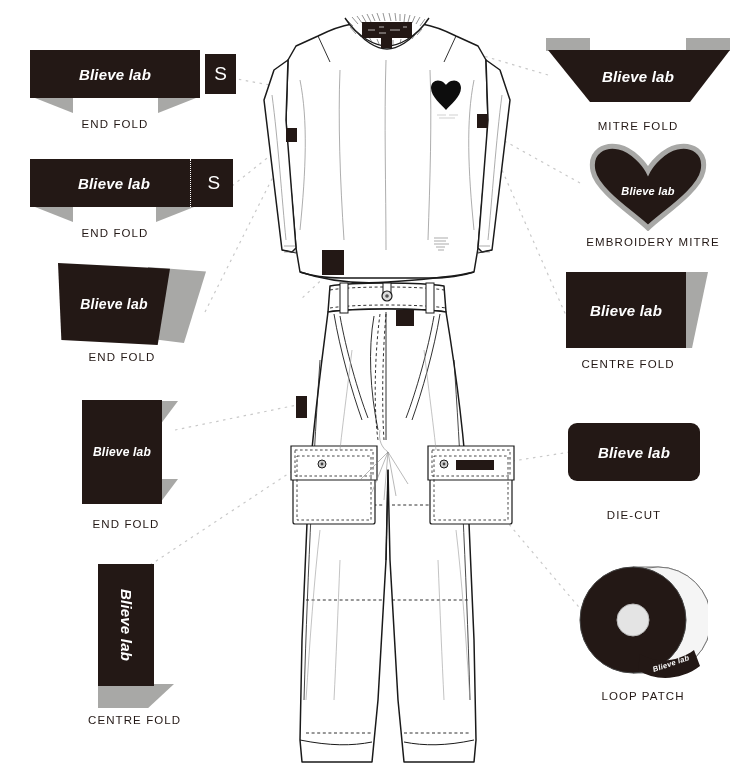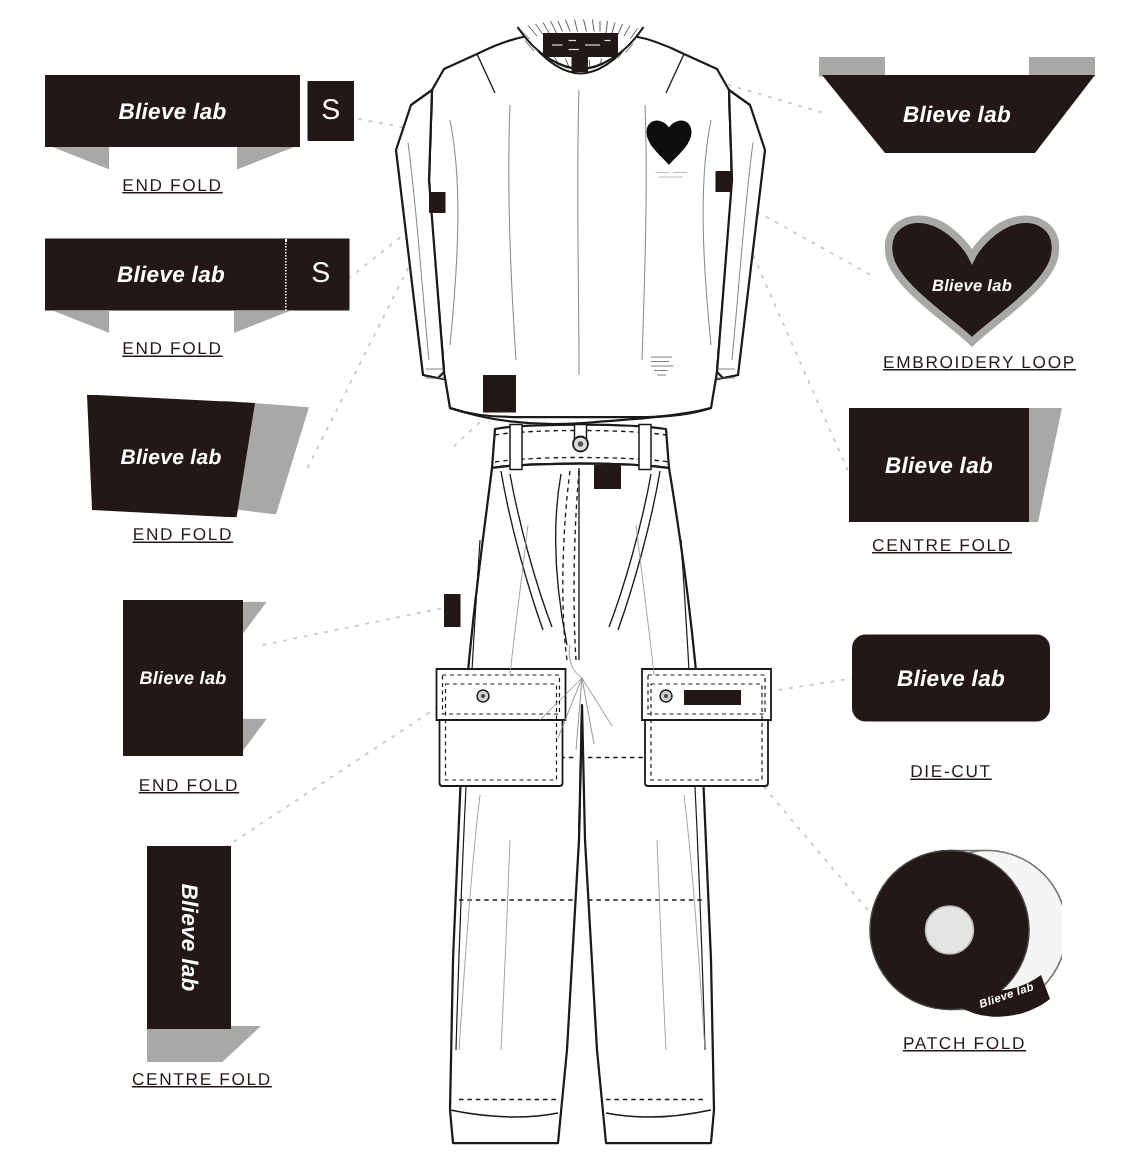--- a/index.html
+++ b/index.html
@@ -20,21 +20,20 @@
   #garments { position:absolute; left:0; top:0; width:750px; height:780px; }
 
   
   .callout { position:absolute; }
   .cap {
     position:absolute; left:0; width:100%;
     text-align:center;
     font-size:11.5px; letter-spacing:1.1px;
     color:#231815; white-space:nowrap;
     font-family:"Liberation Sans", sans-serif;
-    text-decoration:underline;
   }
   .swatch { position:absolute; }
   .lbl-text {
     position:absolute; left:0; top:0; width:100%; height:100%;
     display:flex; align-items:center; justify-content:center;
     color:#ffffff; font-weight:bold; font-style:italic;
     font-size:15px; letter-spacing:0.2px;
     font-family:"Liberation Sans", sans-serif;
     pointer-events:none;
   }
@@ -331,29 +330,30 @@
     <div class="swatch dark" style="left:10px; top:2px; width:56px; height:122px;"></div>
     <div class="lbl-text" style="left:10px; top:2px; width:56px; height:122px; font-size:15px; writing-mode:vertical-rl;">Blieve lab</div>
     <div class="cap" style="top:152px; width:160px; text-align:left; left:0;">CENTRE FOLD</div>
   </div>
 
   <div class="callout" style="left:538px; top:38px; width:190px; height:100px;">
     <div class="swatch" style="left:8px; top:0; width:44px; height:13px; background:#a8a8a6;"></div>
     <div class="swatch" style="left:148px; top:0; width:44px; height:13px; background:#a8a8a6;"></div>
     <div class="swatch dark" style="left:0; top:12px; width:200px; height:52px; clip-path:polygon(5% 0,96% 0,76% 100%,26% 100%);"></div>
     <div class="lbl-text" style="left:0; top:12px; width:200px; height:52px;">Blieve lab</div>
+    <div class="cap" style="top:82px; width:200px;">MITRE FOLD</div>
   </div>
 
   <div class="callout" style="left:575px; top:143px; width:160px; height:110px;">
     <svg width="130" height="88" viewBox="0 0 130 88" style="position:absolute; left:8px; top:0;">
       <path d="M65,85 C52,72 14,48 10,28 C6,8 22,1 36,4 C50,7 62,22 65,28
                C68,22 80,7 94,4 C108,1 124,8 120,28 C116,48 78,72 65,85 Z" fill="#231815" stroke="#a8a8a6" stroke-width="5"></path>
     </svg>
     <div class="lbl-text" style="left:8px; top:4px; width:130px; height:88px; font-size:11px;">Blieve lab</div>
-    <div class="cap" style="top:93px; width:160px; left:-2px;">EMBROIDERY LOOP</div>
+    <div class="cap" style="top:93px; width:160px; left:-2px;">EMBROIDERY MITRE</div>
   </div>
 
   <div class="callout" style="left:566px; top:272px; width:160px; height:100px;">
     <div class="swatch" style="left:100px; top:0; width:42px; height:76px; background:#a8a8a6; clip-path:polygon(0 0,100% 0,62% 100%,0 100%);"></div>
     <div class="swatch dark" style="left:0; top:0; width:120px; height:76px;"></div>
     <div class="lbl-text" style="width:120px; height:76px;">Blieve lab</div>
     <div class="cap" style="top:86px; width:136px; left:-6px;">CENTRE FOLD</div>
   </div>
 
   <div class="callout" style="left:568px; top:423px; width:160px; height:100px;">
@@ -369,16 +369,16 @@
       <circle cx="80" cy="58" r="53" fill="#f5f5f5" stroke="#777" stroke-width="1"></circle>
 
       <circle cx="55" cy="58" r="53" fill="#231815" stroke="#444" stroke-width="1"></circle>
 
       <circle cx="55" cy="58" r="16" fill="#e4e4e4" stroke="#bbb" stroke-width="1"></circle>
 
       <path d="M60,108 C78,120 104,118 122,104 L116,88 C100,100 78,102 62,92 Z" fill="#231815"></path>
     </svg>
     <div style="position:absolute; left:74px; top:97px; transform:rotate(-19deg); color:#fff; font-size:7.5px;
                 font-weight:bold; font-style:italic; letter-spacing:0.3px; font-family:'Liberation Sans', sans-serif;">Blieve lab</div>
-    <div class="cap" style="top:128px; width:146px; left:-8px;">PATCH FOLD</div>
+    <div class="cap" style="top:128px; width:146px; left:-8px;">LOOP PATCH</div>
   </div>
 
 </div>
 
 </body></html>

